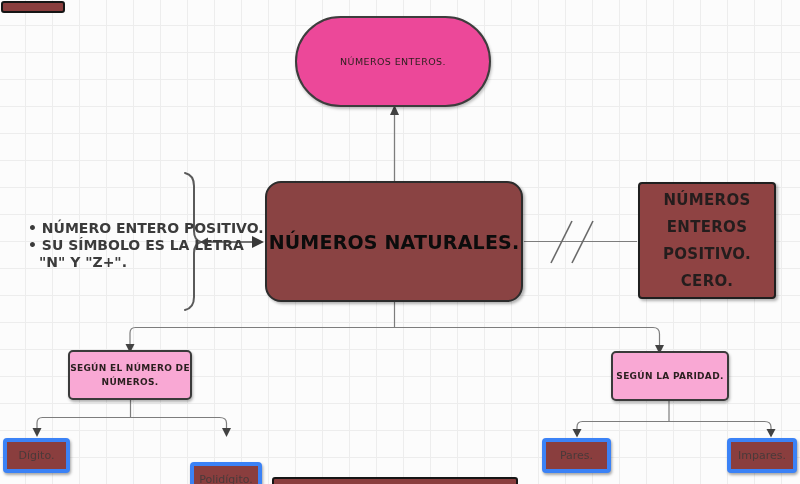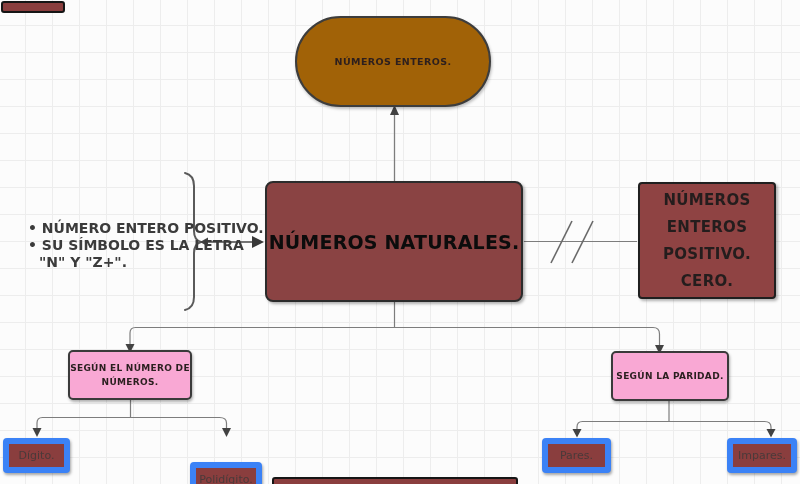--- a/index.html
+++ b/index.html
@@ -14,45 +14,45 @@
     font-family:"DejaVu Sans", sans-serif;
   }
   .node{
     position:absolute;box-sizing:border-box;
     display:flex;flex-direction:column;align-items:center;justify-content:center;
     text-align:center;
   }
   .node span{display:block;width:100%;}
   #pill{
     left:295px;top:16px;width:196px;height:91px;
-    background:#a16207;border:2px solid #3d3d3d;border-radius:46px;
+    background:#ec4899;border:2px solid #3d3d3d;border-radius:46px;
     box-shadow:1px 2px 3px rgba(0,0,0,0.25);
-    color:#2d1f1e;font-size:9.5px;font-weight:700;letter-spacing:0.4px;
+    color:#2d1f1e;font-size:9.5px;font-weight:400;letter-spacing:0.4px;
   }
   #main{
     left:265px;top:181px;width:258px;height:121px;
-    background:#8a4343;border:2px solid #2c2c2c;border-radius:8px;
+    background:#8a4343;border:2px solid #2c2c2c;border-radius:16px;
     box-shadow:2px 2px 3px rgba(0,0,0,0.3);
     color:#0c0c0c;font-size:19px;font-weight:700;letter-spacing:0.2px;
   }
   #neg{
     left:638px;top:182px;width:138px;height:117px;
     background:#8f4343;border:2px solid #1f1f1f;border-radius:4px;
     box-shadow:2px 2px 3px rgba(0,0,0,0.3);
     color:#241d1d;font-size:15px;font-weight:700;line-height:1.8;letter-spacing:0.3px;
   }
   .segun{
     background:#f9a8d4;border:2px solid #3a3a3a;border-radius:5px;
     box-shadow:1px 2px 3px rgba(0,0,0,0.3);
     color:#2a1f1f;font-size:9px;font-weight:700;line-height:1.6;letter-spacing:0.3px;
   }
   #segun-digitos{left:68px;top:350px;width:124px;height:50px;}
   #segun-paridad{left:611px;top:351px;width:118px;height:50px;}
   .leaf{
-    height:35px;background:#8a3e3e;border:6px solid #3b82f6;border-radius:4px;
+    height:35px;background:#8a3e3e;border:4px solid #3b82f6;border-radius:4px;
     box-shadow:1px 2px 3px rgba(0,0,0,0.35);
     color:#4a3a3a;font-size:11px;font-weight:400;
   }
   #digito{left:3px;top:438px;width:67px;}
   #polidigito{left:190px;top:438px;width:72px;margin-top:24px;}
   #pares{left:542px;top:438px;width:69px;}
   #impares{left:727px;top:438px;width:70px;align-items:flex-end;}
   #notes{
     position:absolute;left:28px;top:220px;
     color:#3b3b3b;font-size:14px;font-weight:700;line-height:17px;white-space:nowrap;

